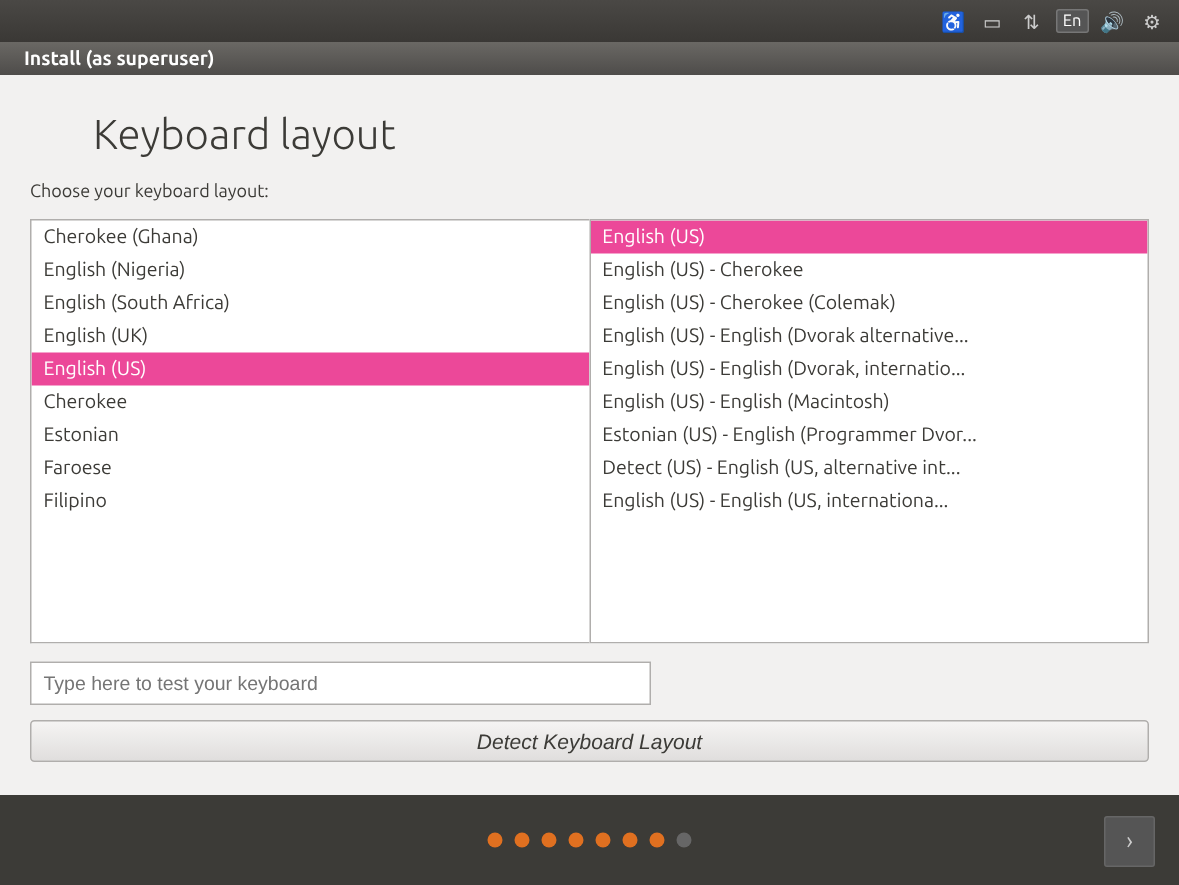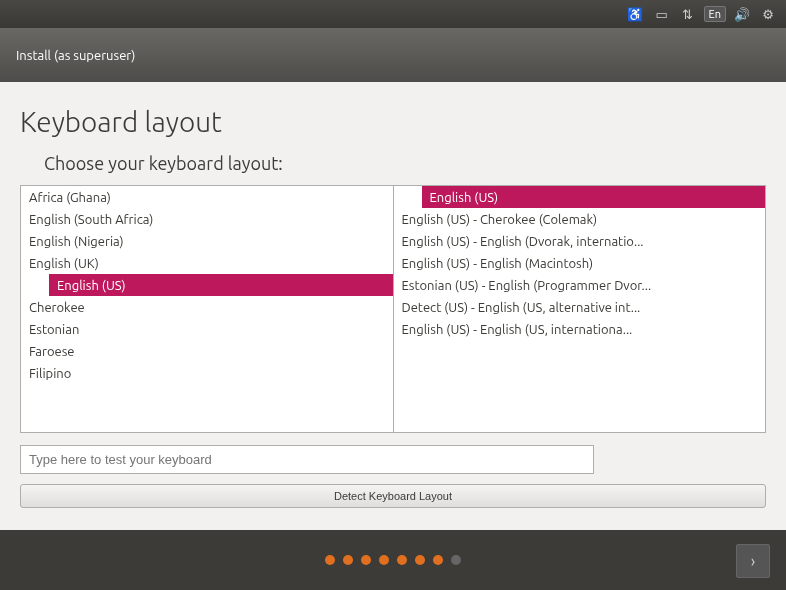--- a/index.html
+++ b/index.html
@@ -55,46 +55,46 @@
       background: #f2f1f0;
       display: flex;
       flex-direction: column;
     }
 
     
     .title-bar {
       background: linear-gradient(to bottom, #6a6864, #4e4c4a);
       color: #fff;
       font-size: 13px;
-      padding: 20px 16px;
-      font-weight: normal;
+      padding: 4px 16px;
+      font-weight: bold;
     }
 
     
     .content {
       flex: 1;
       background: #f2f1f0;
       padding: 24px 20px 10px 20px;
       display: flex;
       flex-direction: column;
       overflow: hidden;
     }
 
     .page-title {
       font-size: 28px;
       font-weight: 300;
       color: #3c3b37;
       margin-bottom: 16px;
+      margin-left: 42px;
     }
 
     .subtitle {
-      font-size: 18px;
+      font-size: 12px;
       color: #3c3b37;
       margin-bottom: 12px;
-      margin-left: 24px;
     }
 
     
     .lists-container {
       display: flex;
       gap: 0;
       flex: 1;
       overflow: hidden;
       margin-bottom: 12px;
     }
@@ -114,48 +114,48 @@
     .list-item {
       padding: 4px 8px;
       color: #3c3b37;
       cursor: pointer;
       white-space: nowrap;
       overflow: hidden;
       text-overflow: ellipsis;
     }
 
     .list-item.selected {
-      background: #be185d;
+      background: #ec4899;
       color: #fff;
-      margin-left: 28px;
     }
 
     
     .test-input {
-      width: 574px;
+      width: 414px;
       border: 1px solid #b0aeac;
       background: #fff;
       padding: 6px 8px;
       font-size: 13px;
       color: #aaa;
       outline: none;
       margin-bottom: 10px;
     }
 
     
     .detect-button {
       display: inline-block;
       padding: 5px 26px;
       background: linear-gradient(to bottom, #f5f4f3, #e0dedd);
       border: 1px solid #b0aeac;
       border-radius: 3px;
-      font-size: 11px;
+      font-size: 14px;
       color: #3c3b37;
       cursor: pointer;
       margin-bottom: 12px;
+      font-style: italic;
     }
 
     
     .bottom-bar {
       height: 60px;
       background: #3c3b37;
       display: flex;
       align-items: center;
       justify-content: center;
       gap: 8px;
@@ -224,35 +224,37 @@
     <span>Install (as superuser)</span>
   </div>
 
   <div class="content">
     <div class="page-title">Keyboard layout</div>
     <div class="subtitle">Choose your keyboard layout:</div>
 
     <div class="lists-container">
 
       <div class="list-box" id="left-list">
-      <div class="list-item">Africa (Ghana)</div>
+      <div class="list-item">Cherokee (Ghana)</div>
+          <div class="list-item">English (Nigeria)</div>
           <div class="list-item">English (South Africa)</div>
-          <div class="list-item">English (Nigeria)</div>
           <div class="list-item">English (UK)</div>
           <div class="list-item selected">English (US)</div>
           <div class="list-item">Cherokee</div>
           <div class="list-item">Estonian</div>
           <div class="list-item">Faroese</div>
           <div class="list-item">Filipino</div>
         </div>
 
       <div class="right-list-wrapper" id="right-list-wrapper">
         <div class="right-list" id="right-list">
             <div class="list-item selected">English (US)</div>
+            <div class="list-item">English (US) - Cherokee</div>
             <div class="list-item">English (US) - Cherokee (Colemak)</div>
+            <div class="list-item">English (US) - English (Dvorak alternative...</div>
             <div class="list-item">English (US) - English (Dvorak, internatio...</div>
             <div class="list-item">English (US) - English (Macintosh)</div>
             <div class="list-item">Estonian (US) - English (Programmer Dvor...</div>
             <div class="list-item">Detect (US) - English (US, alternative int...</div>
             <div class="list-item">English (US) - English (US, internationa...</div>
           </div>
       </div>
 
     </div>
 

